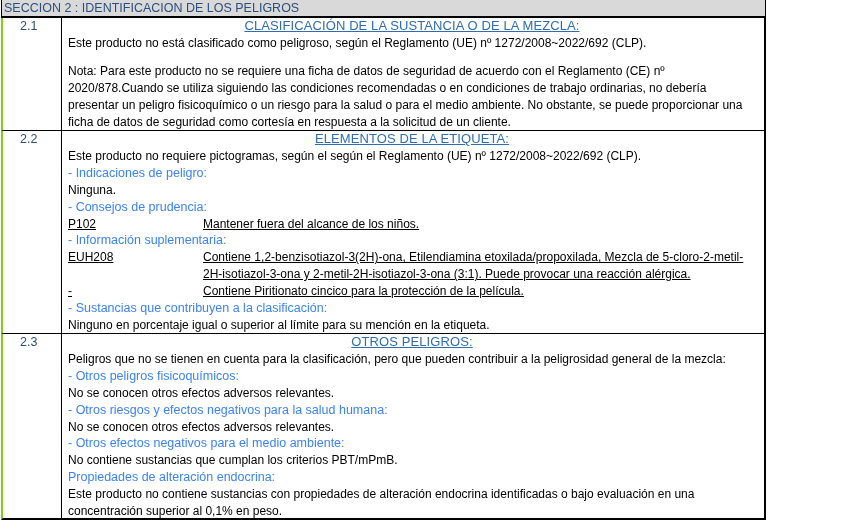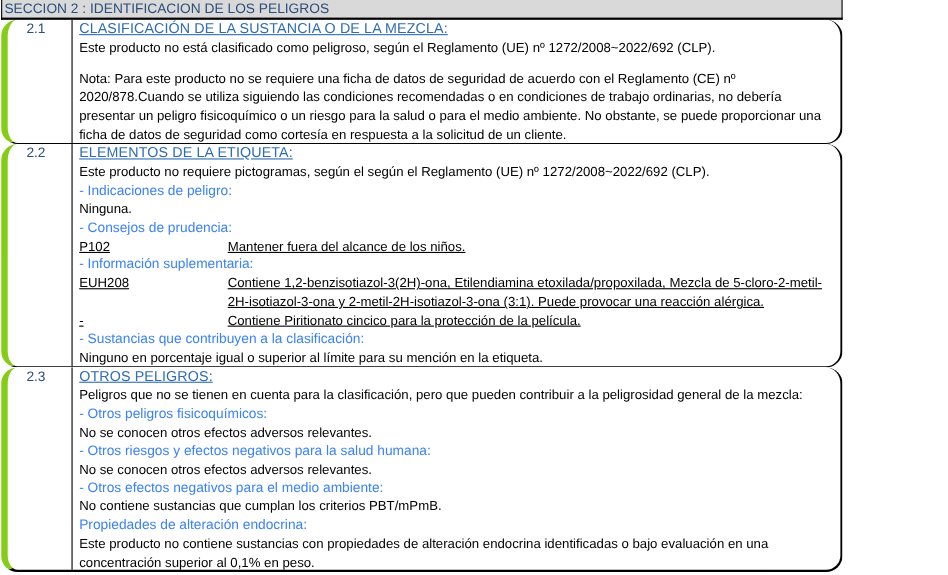--- a/index.html
+++ b/index.html
@@ -30,25 +30,24 @@
       border-bottom: 2px solid #000;
       color: #2c4f7c;
       font-size: 12.5px;
       line-height: 16px;
       padding-left: 2px;
       box-sizing: content-box;
       white-space: nowrap;
     }
     .row {
       display: flex;
-      border-left: 6px solid #84cc16;
+      border-left: 2px solid #84cc16;
       border-right: 2px solid #000;
       border-bottom: 1px solid #000;
       box-sizing: border-box;
-      border-radius: 15px;
     }
     .row.last {
       border-bottom: 2px solid #000;
     }
     .num {
       width: 59px;
       flex: 0 0 59px;
       border-right: 1px solid #000;
       color: #2c4f7c;
       font-size: 12.5px;
@@ -62,20 +61,21 @@
       padding-right: 8px;
       box-sizing: border-box;
       line-height: 16.9px;
     }
     .heading {
       color: #2e6db4;
       text-decoration: underline;
       font-size: 13px;
       letter-spacing: 0.1px;
       display: block;
+      text-align: center;
     }
     .sub {
       color: #3b82f6;
       display: block;
       font-size: 12.5px;
     }
     .p {
       display: block;
     }
     .gap {

